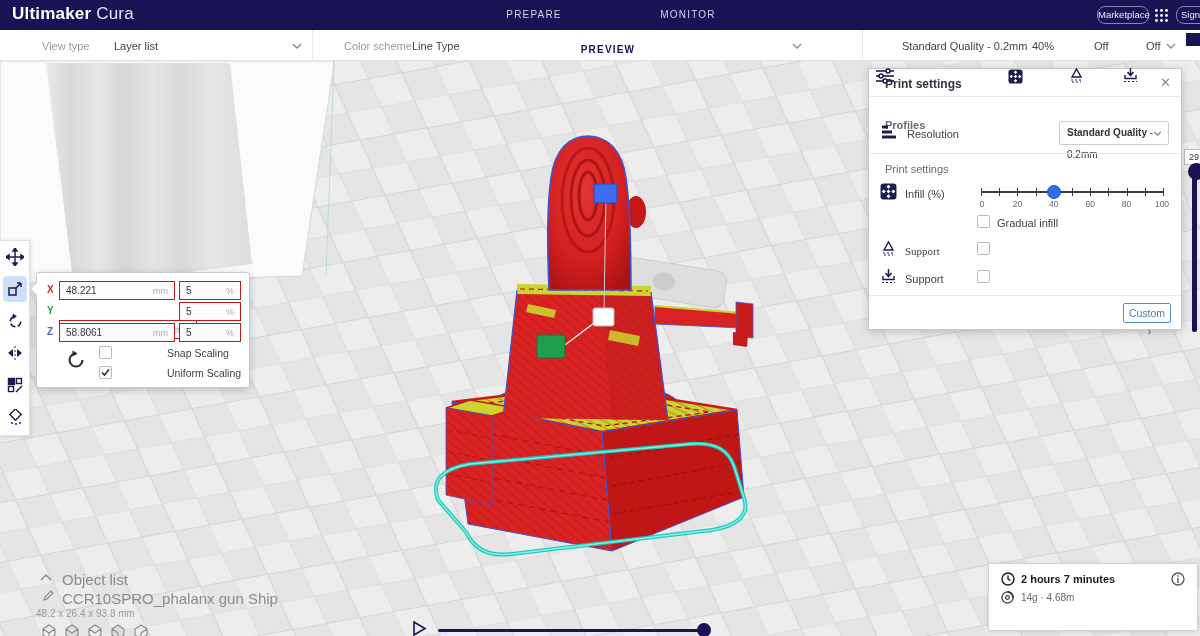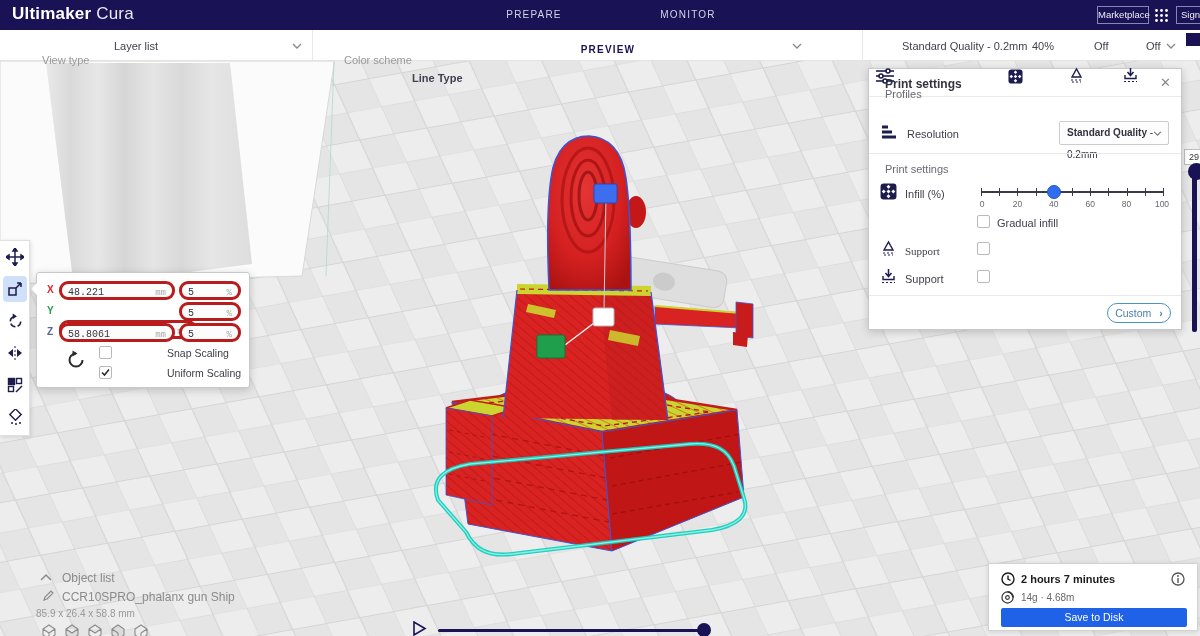--- a/index.html
+++ b/index.html
@@ -8,25 +8,25 @@
   #page { position:relative; width:1200px; height:636px; overflow:hidden; background:#000000; }
   .abs { position:absolute; }
 
   
   #app-header { left:0; top:0; width:1200px; height:30px; background:#191254; z-index:10; }
   .logo { left:12px; top:4px; font-size:17px; color:#ffffff; letter-spacing:.2px; }
   .logo b { font-weight:700; }
   .logo span.light { font-weight:300; color:#e8e8f4; }
   .stage-tab { top:0; height:30px; line-height:30px; font-size:10px; letter-spacing:1.2px; color:#d4d5e8; text-align:center; cursor:pointer; }
   .stage-tab.active { top:5px; height:20px; line-height:20px; background:#ffffff; color:#191254; font-weight:700; border-radius:1px; }
-  .hdr-btn { top:6px; height:18px; line-height:16px; border:1px solid #8686b4; border-radius:0; color:#eeeef8; font-size:9.5px; text-align:center; }
+  .hdr-btn { top:6px; height:18px; line-height:16px; border:1px solid #8686b4; border-radius:8px; color:#eeeef8; font-size:9.5px; text-align:center; }
 
   
   #toolbar { left:0; top:30px; width:1200px; height:31px; background:#ffffff; border-bottom:1px solid #e2e2e2; z-index:9; }
-  .tb-label { top:24px; font-size:11px; color:#999; }
+  .tb-label { top:10px; font-size:11px; color:#999; }
   .tb-value { top:10px; font-size:11px; color:#41414f; }
   .tb-div { top:0; width:1px; height:31px; background:#e8e8e8; }
   .chev { width:10px; height:6px; }
 
   
   .panel { background:#fff; border:1px solid #c9c9c9; box-shadow:0 2px 8px rgba(0,0,0,.18); z-index:8; }
 
   
   #print-settings { left:868px; top:68px; width:314px; height:262px; }
   .ps-title { left:16px; top:8px; font-size:12px; color:#33333f; font-weight:600; }
@@ -34,40 +34,40 @@
   .ps-hline { left:0; width:100%; height:1px; background:#e9e9e9; }
   .ps-section { font-size:11px; color:#6a6a74; }
   .ps-rowlabel { font-size:11px; color:#41414f; }
   .ps-drop { left:190px; top:52px; width:110px; height:24px; border:1px solid #ccc; border-radius:2px; background:#fdfdfd; font-size:10px; color:#33333f; line-height:22px; padding-left:7px; }
   .cbx { width:13px; height:13px; border:1px solid #b9b9b9; border-radius:2px; background:#fff; }
   .slider-track { left:112px; top:122px; width:182px; height:2px; background:#3a3a44; }
   .slider-ticks { left:112px; top:119px; width:183px; height:8px;
      background:repeating-linear-gradient(90deg,#3a3a44 0 1px,transparent 1px 18.2px); }
   .slider-handle { width:14px; height:14px; border-radius:50%; background:#2f6cf0; border:1px solid #2255c8; }
   .ticklab { top:130px; font-size:8.5px; color:#66666e; transform:translateX(-50%); }
-  #custom-btn { right:10px; top:234px; width:64px; height:20px; border:1px solid #4b93c6; border-radius:10px; color:#4a7fae; font-size:10.5px; line-height:18px; text-align:center; cursor:pointer; }
+  #custom-btn { right:10px; top:234px; width:48px; height:20px; border:1px solid #4b93c6; border-radius:2px; color:#4a7fae; font-size:10.5px; line-height:18px; text-align:center; cursor:pointer; }
 
   
   #scale-panel { left:36px; top:272px; width:214px; height:116px; border-radius:3px; }
   #scale-panel:before { content:""; position:absolute; left:-6px; top:10px; border:6px solid transparent; border-left:none; border-right:6px solid #fff; }
   .ax-lab { font-size:10px; font-weight:700; }
-  .num-box { height:19px; background:#fcfcfc; border:3px solid #b91c1c; border-radius:9px; font-size:10px; color:#33333f;font-family:Liberation Mono, monospace; }
+  .num-box { height:19px; background:#fcfcfc; border:1px solid #b91c1c; border-radius:0; font-size:10px; color:#33333f; }
   .num-box .v { position:absolute; left:6px; top:3px; }
   .num-box .u { position:absolute; right:6px; top:4px; font-size:9px; color:#aaa; }
   .sc-cbx-lab { font-size:10.5px; color:#3c3c46;margin-left:48px; }
 
   
   #tools { left:0; top:240px; width:30px; height:196px; background:#fff; border:1px solid #e0e0e0; border-left:none; box-shadow:1px 1px 4px rgba(0,0,0,.12); z-index:8; }
   .tool { left:0; width:30px; height:32px; display:flex; align-items:center; justify-content:center; cursor:pointer; }
   .tool.active { }
   .tool.active .hl { position:absolute; left:3px; top:3px; width:24px; height:26px; background:#cfe1f9; border-radius:4px; }
   .tool svg { position:relative; }
 
   
-  .ol-text { font-size:12px; color:#8b8b8b; }
+  .ol-text { font-size:15px; color:#8b8b8b; }
 
   
   #job-panel { left:988px; top:563px; width:210px; height:68px; border:1px solid #d2d2d2; background:#fff; box-shadow:0 1px 5px rgba(0,0,0,.12); z-index:8; }
   #save-btn { left:12px; top:44px; width:186px; height:19px; background:#1f62e8; border-radius:2px; color:#fff; font-size:10.5px; text-align:center; line-height:19px; cursor:pointer; }
 
   
   #layer-box { left:1184px; top:149px; width:22px; height:16px; background:#fff; border:1px solid #bdbdbd; font-size:9px; color:#333; padding:2px 0 0 4px; z-index:7; }
   #layer-handle { left:1188px; top:163px; width:17px; height:17px; border-radius:50%; background:#191254; z-index:7; }
   #layer-track { left:1192px; top:174px; width:5px; height:158px; background:#191254; border-radius:2px; z-index:6; }
   #toolbar-edge-block { left:1186px; top:33px; width:14px; height:13px; background:#191254; z-index:9; }
@@ -213,21 +213,21 @@
   </div>
 
   <div id="toolbar" class="abs">
     <span class="abs tb-label" style="left:42px;">View type</span>
     <span class="abs tb-value" style="left:114px;">Layer list</span>
     <svg class="abs chev" style="left:292px; top:13px;" viewBox="0 0 10 6">
         <path d="M1,1 L5,5 L9,1" fill="none" stroke="#888" stroke-width="1.3"></path>
       </svg>
     <div class="abs tb-div" style="left:312px;"></div>
     <span class="abs tb-label" style="left:344px;">Color scheme</span>
-    <span class="abs tb-value" style="left:412px; font-weight:700;margin-top:32px;">Line Type</span>
+    <span class="abs tb-value" style="left:412px; font-weight:400;">Line Type</span>
     <svg class="abs chev" style="left:792px; top:13px;" viewBox="0 0 10 6">
         <path d="M1,1 L5,5 L9,1" fill="none" stroke="#888" stroke-width="1.3"></path>
       </svg>
     <div class="abs tb-div" style="left:862px;"></div>
 
     <svg class="abs" style="left:876px; top:38px;" width="18" height="16" viewBox="0 0 18 16">
       <g stroke="#1c1c4e" stroke-width="1.6" fill="#fff">
         <line x1="0" y1="3" x2="18" y2="3"></line>
           <circle cx="12" cy="3" r="2"></circle>
         <line x1="0" y1="8" x2="18" y2="8"></line>
@@ -266,21 +266,21 @@
         <path d="M1,1 L5,5 L9,1" fill="none" stroke="#888" stroke-width="1.3"></path>
       </svg>
   </div>
   <div id="toolbar-edge-block" class="abs"></div>
 
   <div id="print-settings" class="abs panel">
     <span class="abs ps-title">Print settings</span>
     <span class="abs ps-close">✕</span>
     <div class="abs ps-hline" style="top:27px;"></div>
 
-    <span class="abs ps-section" style="left:16px; top:19px;">Profiles</span>
+    <span class="abs ps-section" style="left:16px; top:50px;font-weight:bold;">Profiles</span>
     <svg class="abs" style="left:11px; top:54px;" width="18" height="18" viewBox="0 0 18 18">
       <g fill="#1c1c4e">
           <rect x="2" y="2.5" width="6" height="3"></rect>
           <rect x="2" y="7.5" width="10" height="3"></rect>
           <rect x="2" y="12.5" width="14" height="3"></rect>
         </g>
     </svg>
     <span class="abs ps-rowlabel" style="left:38px; top:59px;">Resolution</span>
     <div class="abs ps-drop">
       <b>Standard Quality</b><span> - 0.2mm</span>
@@ -440,21 +440,21 @@
   </div>
 
   <svg class="abs" style="left:40px; top:573px; z-index:7;" width="12" height="8" viewBox="0 0 12 8">
     <path d="M1,7 L6,2 L11,7" fill="none" stroke="#8b8b8b" stroke-width="1.5"></path>
     </svg>
   <span class="abs ol-text" style="left:62px; top:571px; z-index:7;">Object list</span>
   <svg class="abs" style="left:42px; top:589px; z-index:7;" width="13" height="13" viewBox="0 0 13 13">
     <path d="M2,11 L3,8 L9,2 L11,4 L5,10 Z M2,11 L4,10.5" fill="none" stroke="#8b8b8b" stroke-width="1.2"></path>
     </svg>
   <span class="abs ol-text" style="left:62px; top:590px; z-index:7;">CCR10SPRO_phalanx gun Ship</span>
-  <span class="abs ol-text" style="left:36px; top:608px; font-size:10px; color:#9a9a9a; z-index:7;">85.9 x 26.4 x 58.8 mm</span>
+  <span class="abs ol-text" style="left:36px; top:608px; font-size:10px; color:#9a9a9a; z-index:7;">48.2 x 26.4 x 93.8 mm</span>
   <div class="abs" style="left:40px; top:624px; z-index:7;">
     <svg width="115" height="12" viewBox="0 0 115 12">
       <g stroke="#8a8a8a" stroke-width="1.1" fill="#ededed">
         <path d="M3,5 L9,1 L15,5 L15,11 L9,15 L3,11 Z M3,5 L9,9 L15,5 M9,9 V15"></path>
         <path d="M26,5 L32,1 L38,5 L38,11 L32,15 L26,11 Z M26,5 L32,9 L38,5" fill="#dcdcdc"></path>
         <path d="M49,5 L55,1 L61,5 L61,11 L55,15 L49,11 Z M49,5 L55,9 L61,5"></path>
         <path d="M72,5 L78,1 L84,5 L84,11 L78,15 L72,11 Z M72,5 L78,9 M78,9 V15" fill="#dcdcdc"></path>
         <path d="M95,5 L101,1 L107,5 L107,11 L101,15 L95,11 Z M101,9 L107,5 M101,9 V15"></path>
       </g>
     </svg>
@@ -470,21 +470,20 @@
       <circle cx="7" cy="7" r="6" fill="none" stroke="#555" stroke-width="1.3"></circle>
       <circle cx="7" cy="4" r="0.9" fill="#555"></circle>
         <rect x="6.3" y="6" width="1.4" height="5" fill="#555"></rect>
       </svg>
     <svg class="abs" style="left:12px; top:27px;" width="13" height="13" viewBox="0 0 14 14">
       <circle cx="7" cy="7" r="6" fill="none" stroke="#333" stroke-width="1.3"></circle>
       <circle cx="7" cy="7" r="2" fill="none" stroke="#333" stroke-width="1.2"></circle>
       <path d="M7,1 A6,6 0 0 1 13,7" fill="none" stroke="#333" stroke-width="2"></path>
       </svg>
     <span class="abs" style="left:32px; top:28px; font-size:10px; color:#666;">14g · 4.68m</span>
-    <div id="save-btn" class="abs">Save to Disk</div>
   </div>
 
   <div id="layer-box" class="abs">29</div>
   <div id="layer-handle" class="abs"></div>
   <div id="layer-track" class="abs"></div>
 
   <svg class="abs" style="left:412px; top:621px; z-index:7;" width="16" height="15" viewBox="0 0 16 15">
     <polygon points="2,1 2,14 13,7.5" fill="none" stroke="#191254" stroke-width="1.6"></polygon>
     </svg>
   <div id="scrub-track" class="abs"></div>

